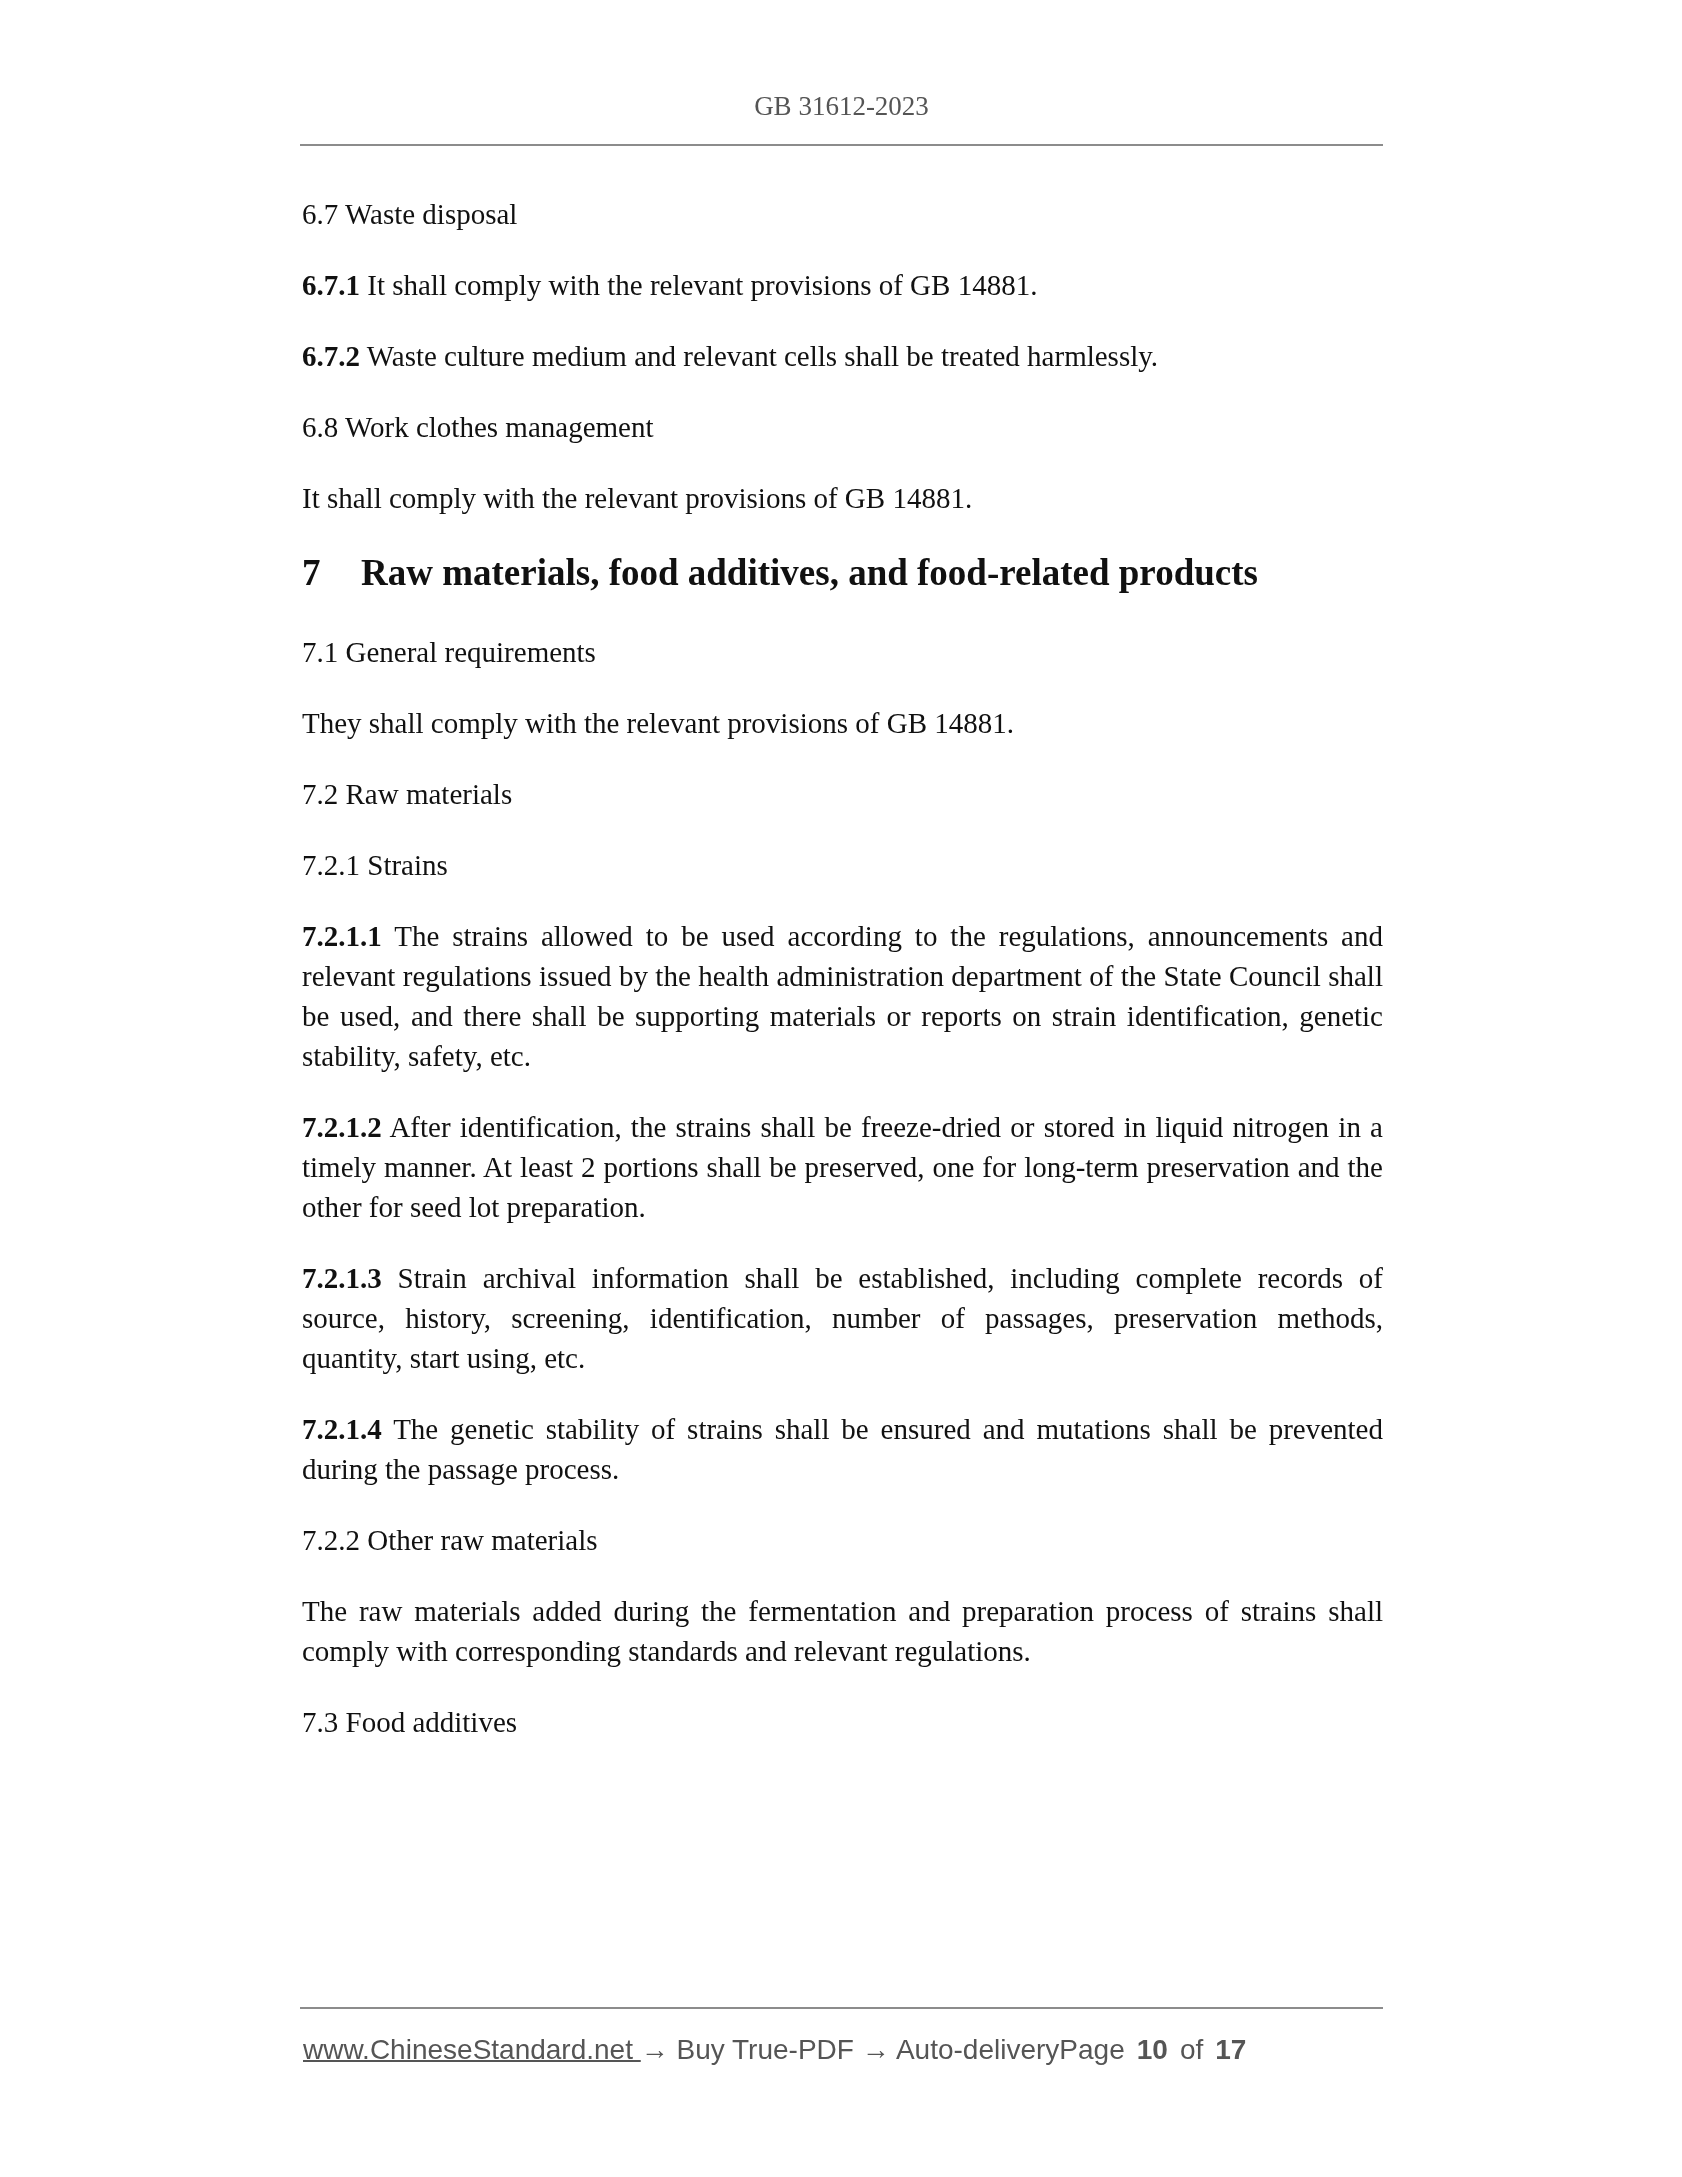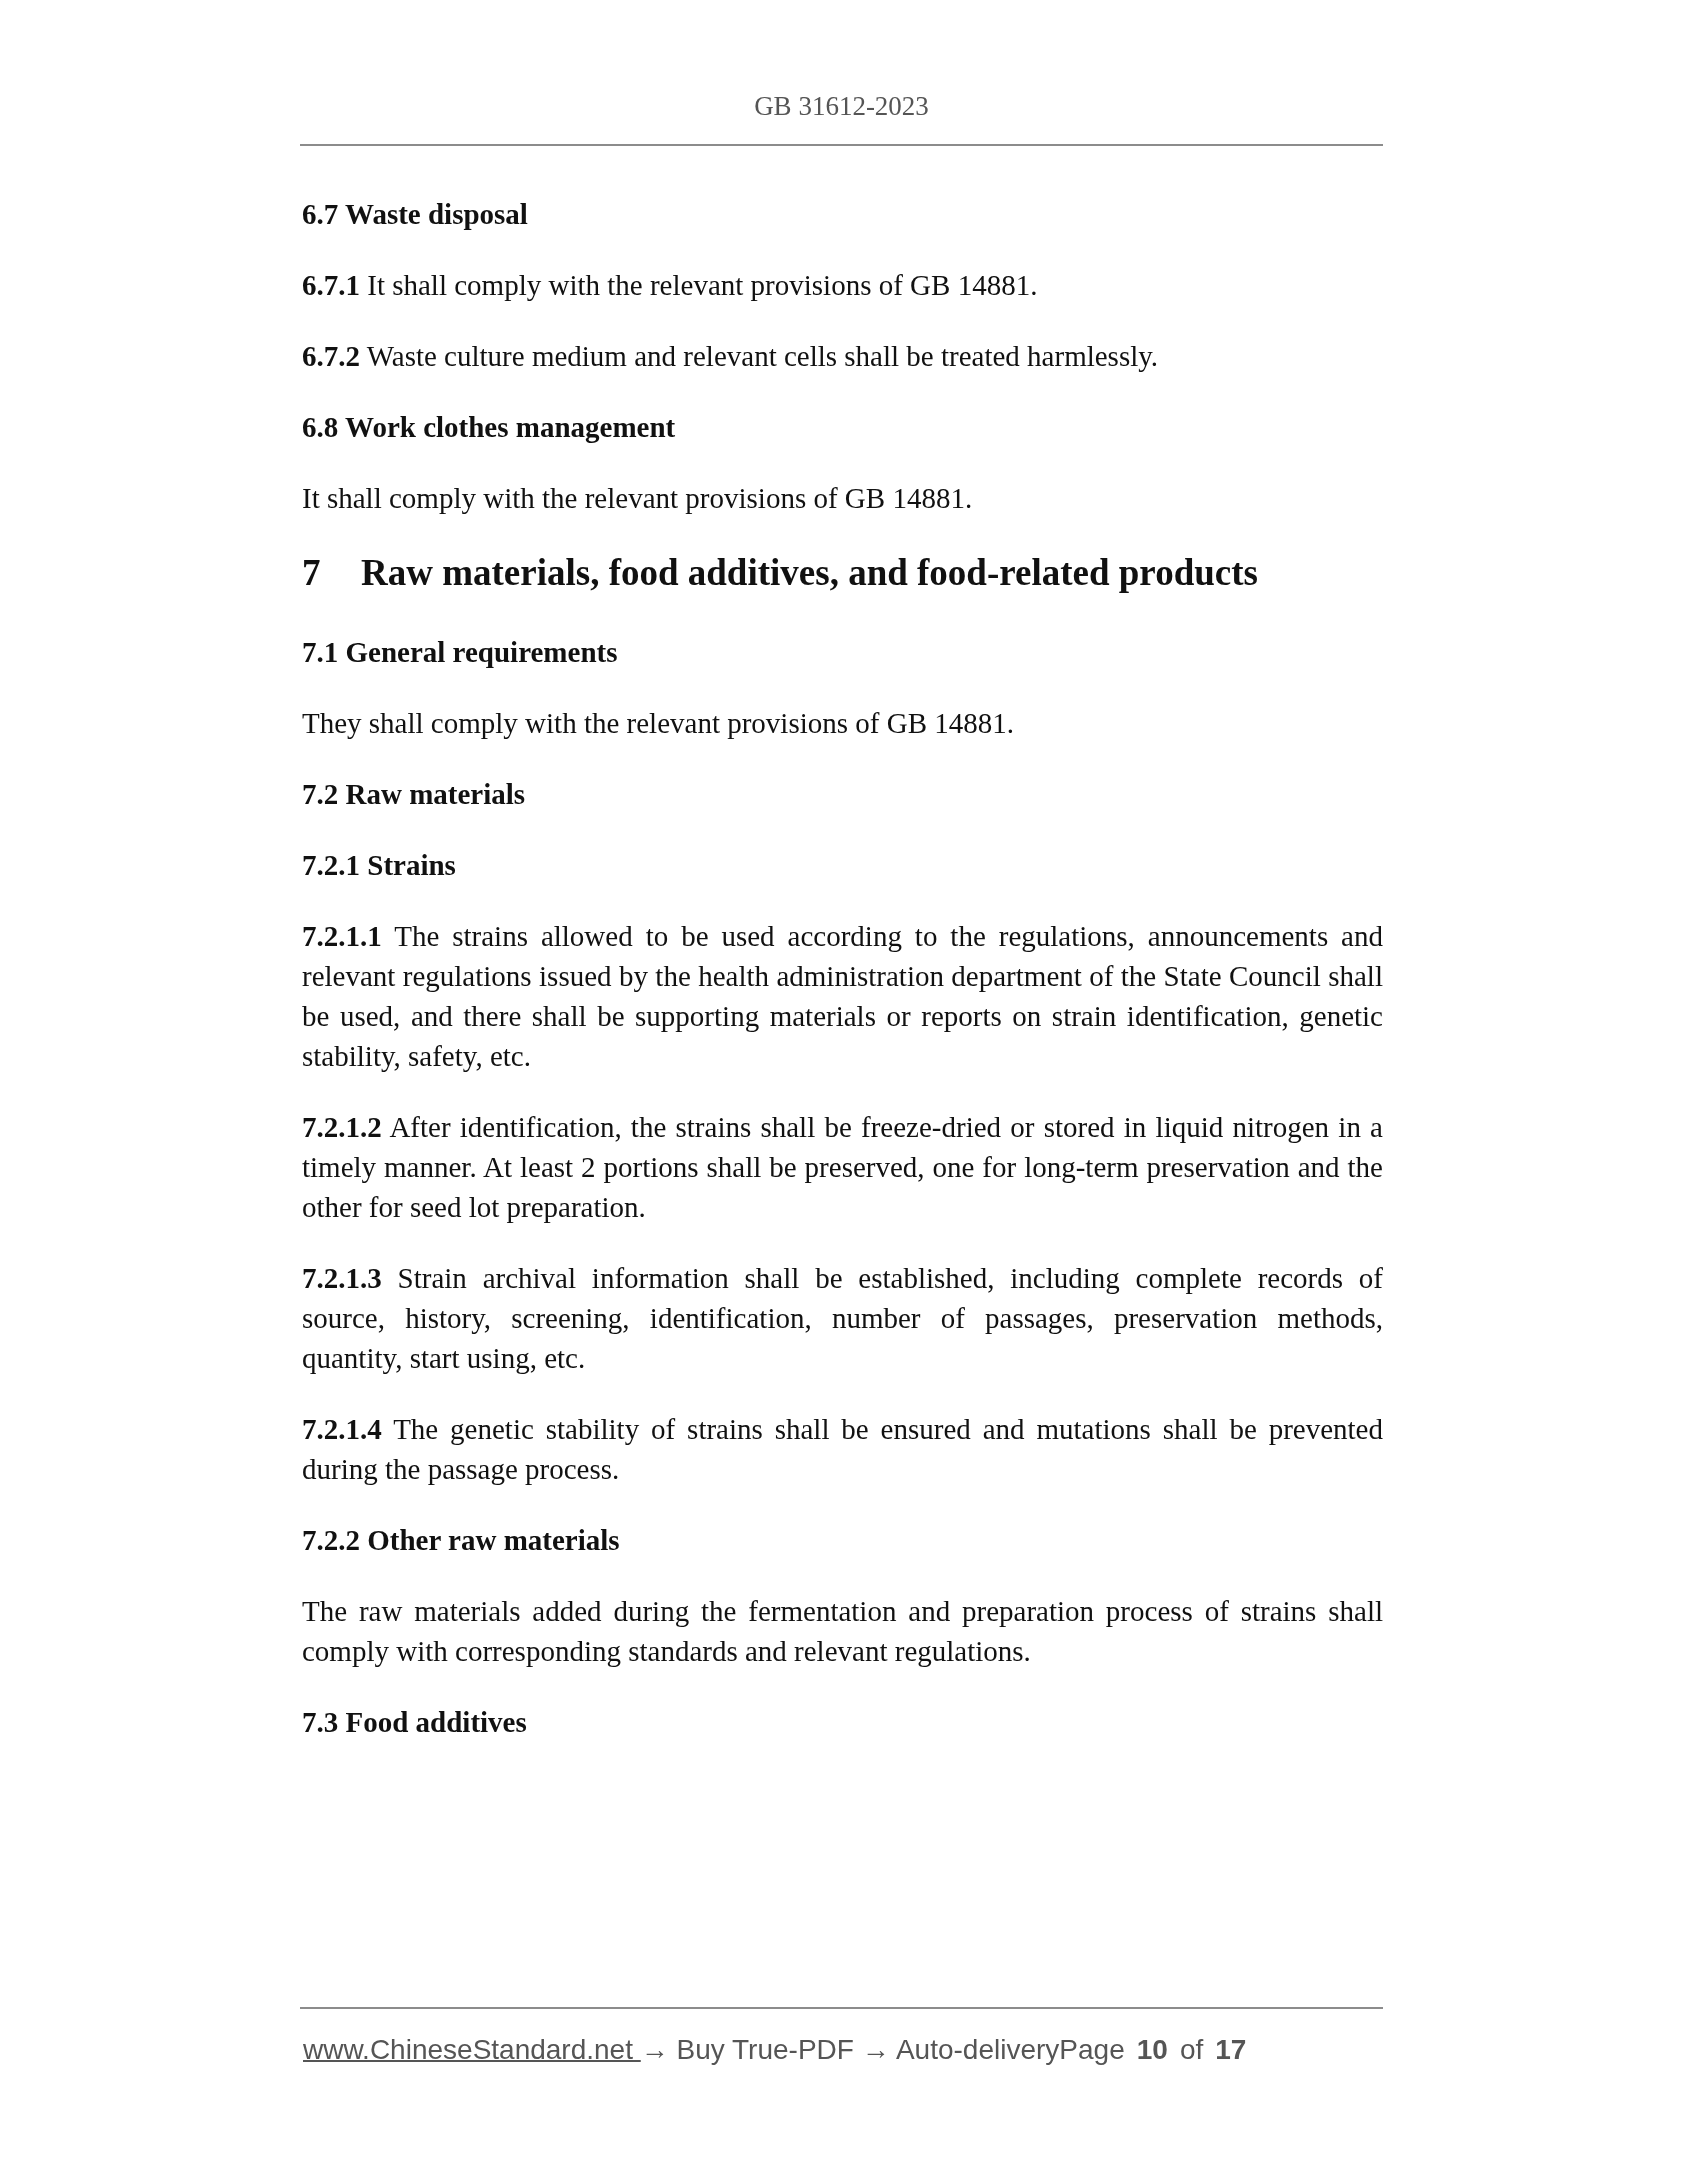--- a/index.html
+++ b/index.html
@@ -15,21 +15,21 @@
   .rule { position: absolute; left: 300px; width: 1083px; height: 1.7px; background: #8c8c8c; }
   .rule.top { top: 144px; }
   .rule.bottom { top: 2007px; }
 
   .content {
     position: absolute; left: 302px; top: 194px; width: 1081px;
     font-family: "Liberation Serif", "DejaVu Serif", serif;
     font-size: 29px; line-height: 40px; color: #111111;
   }
   .content p { margin: 0 0 31px 0; text-align: justify; }
-  .content .h3 { font-weight: bold; margin: 0 0 31px 0; }
+  .content .h3 { font-weight: normal; margin: 0 0 31px 0; }
   .content .num { font-weight: bold; }
   .content .h1 {
     font-weight: bold; font-size: 37px; line-height: 48px;
     margin: 15.6px 0 35px 0; display: flex;
   }
   .content .h1 .h1-num { width: 59px; display: inline-block; }
 
   .footer {
     position: absolute; left: 303px; width: 1081px; top: 2032px;
     font-family: "Liberation Sans", "DejaVu Sans", sans-serif;

